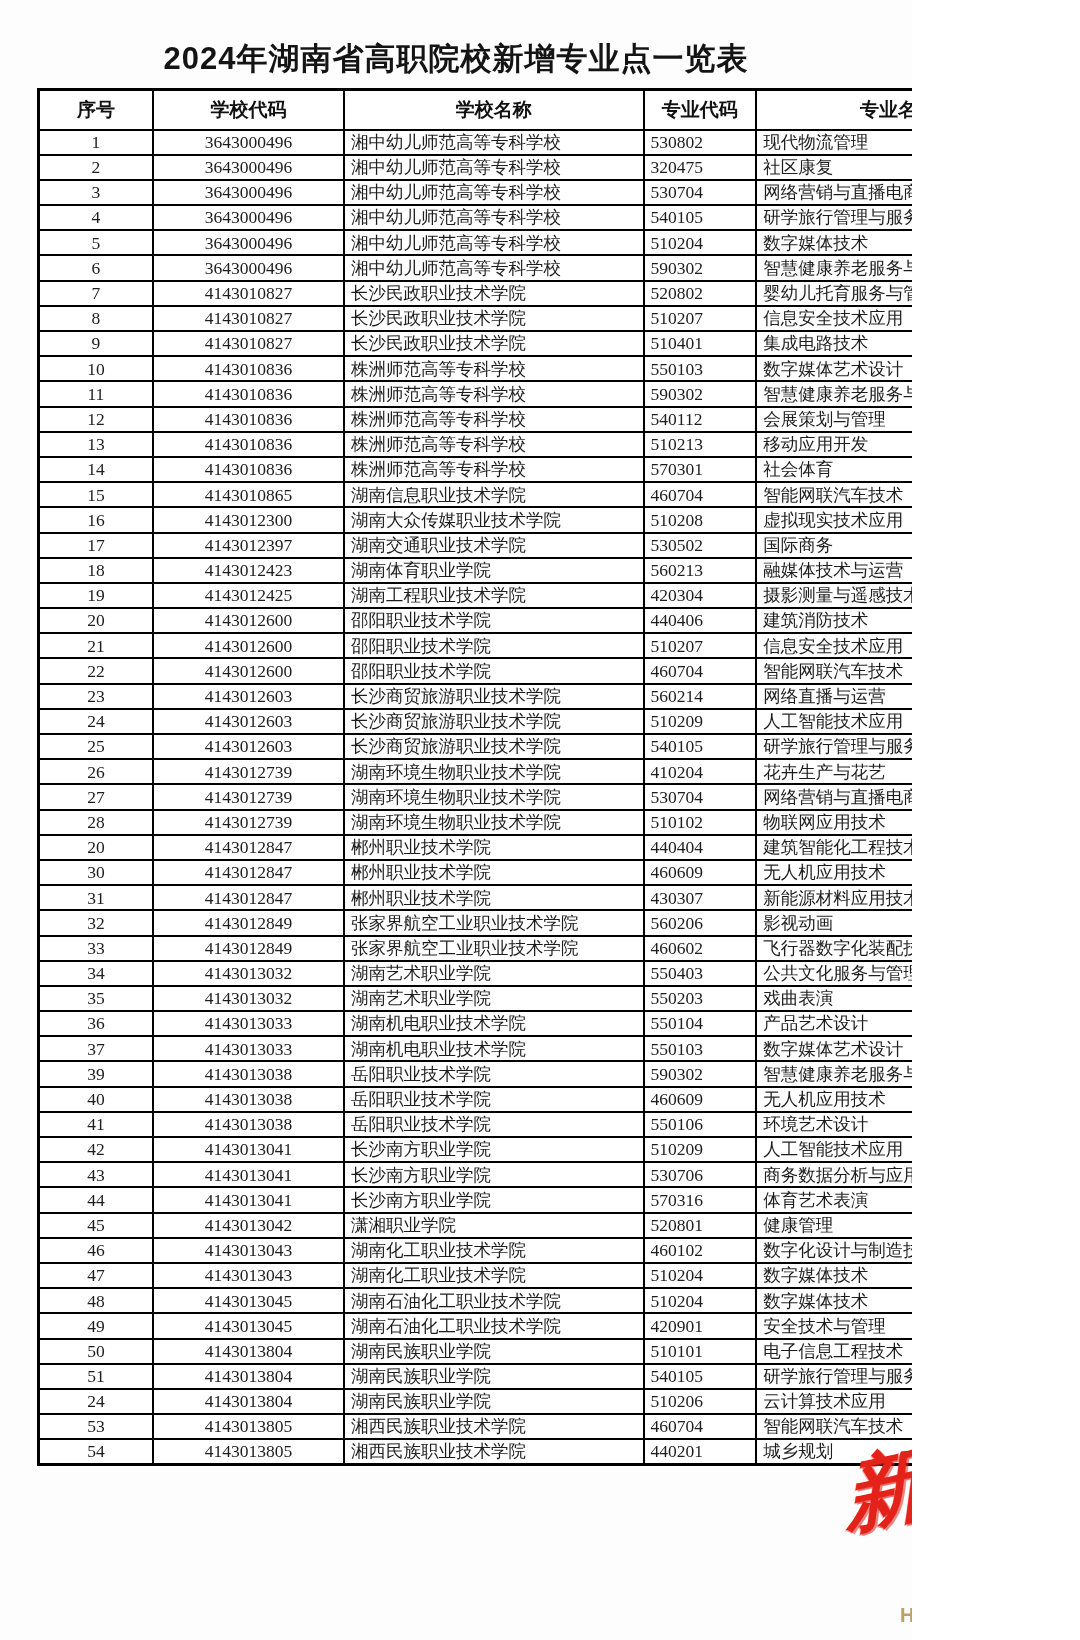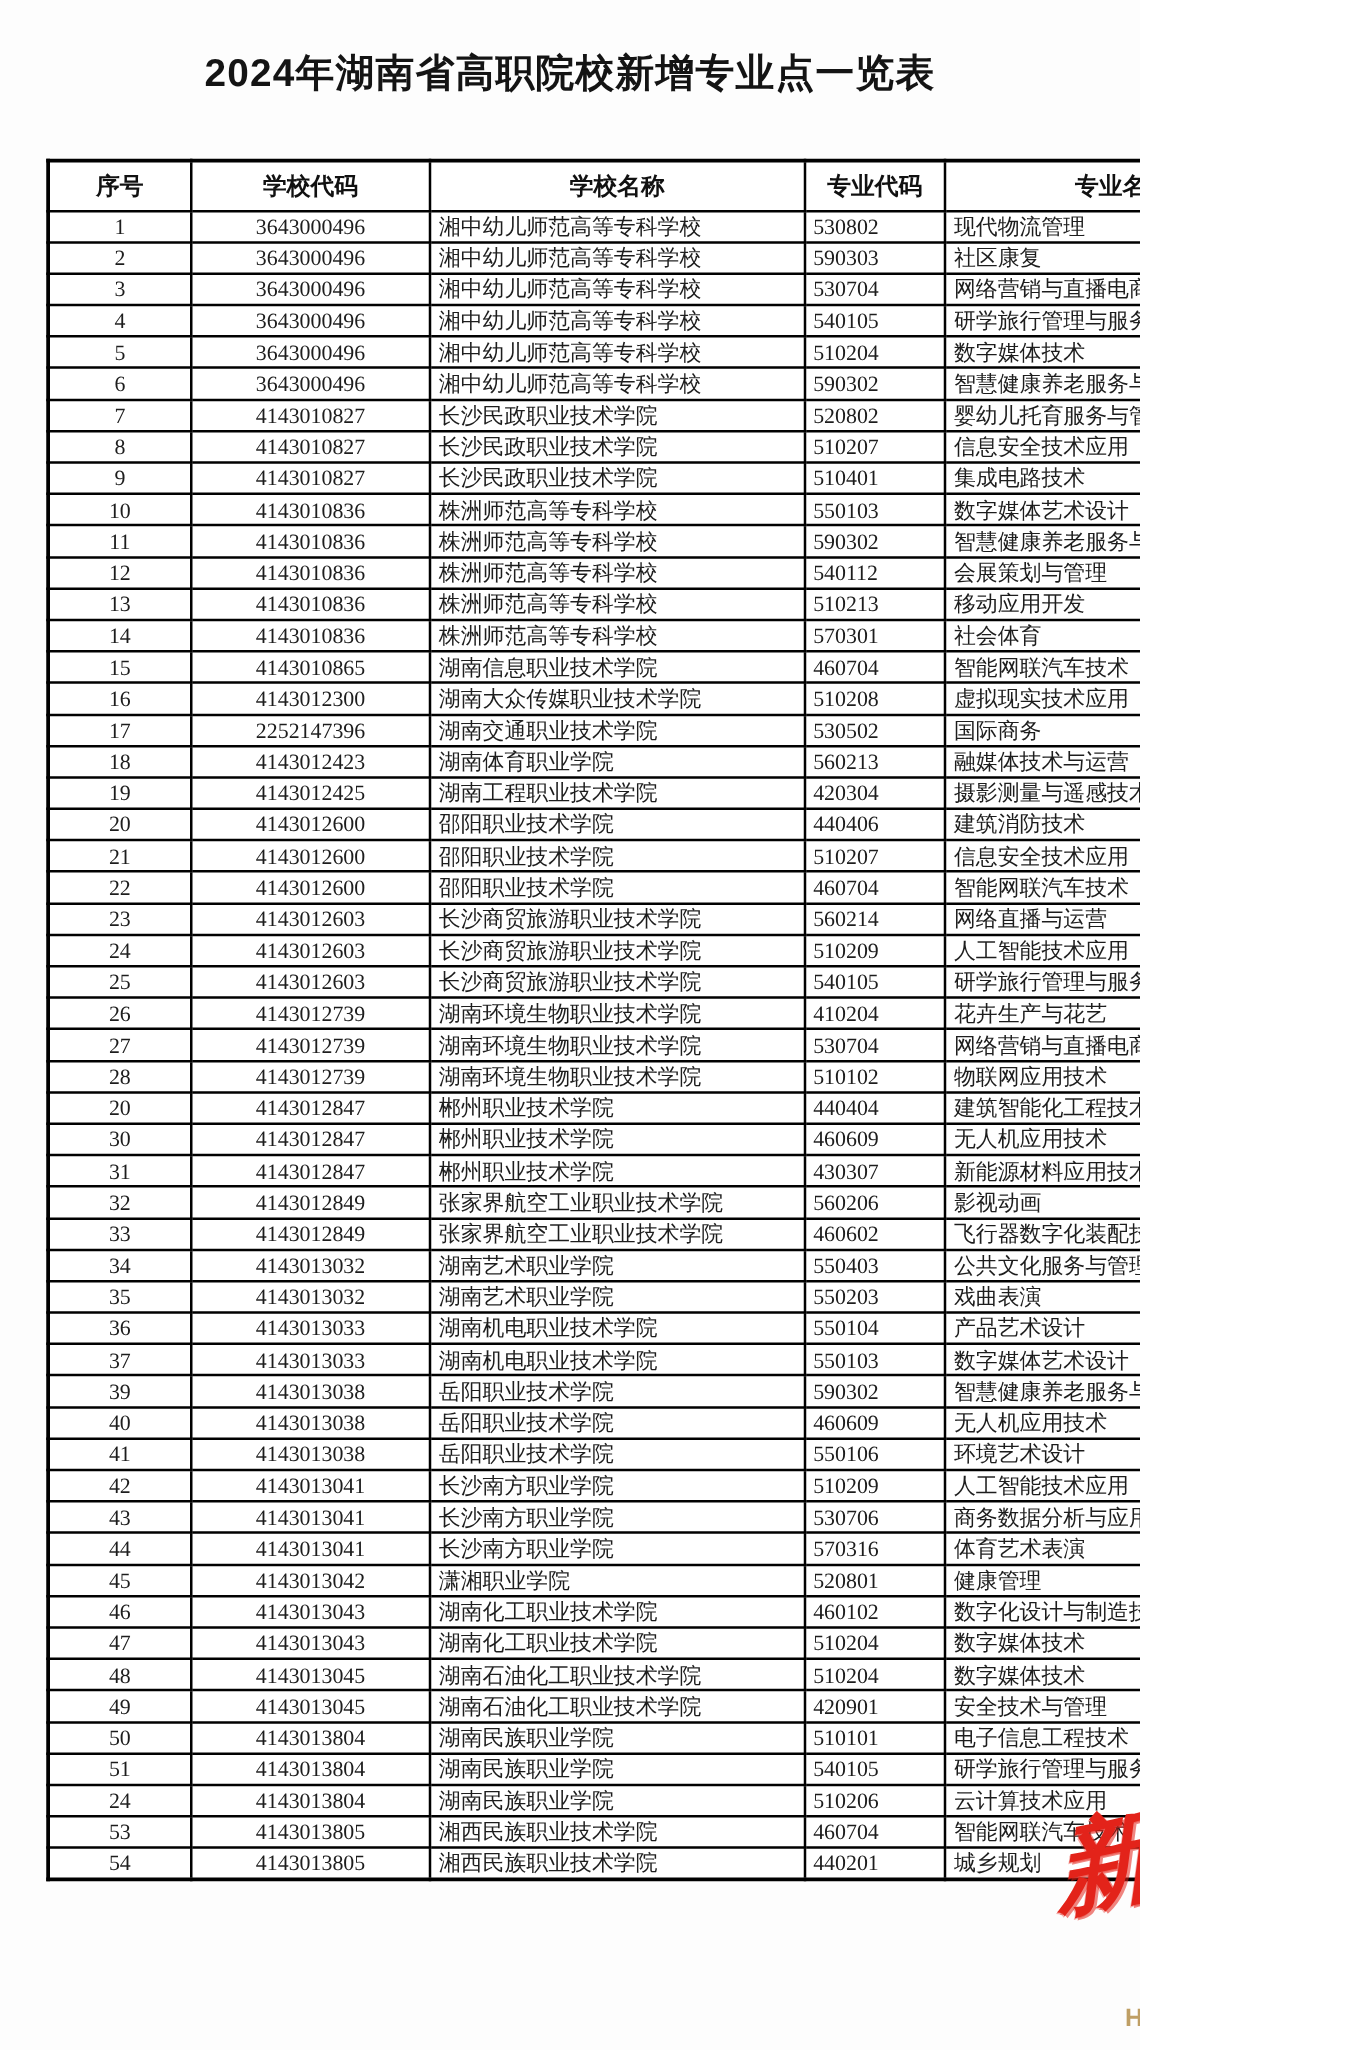--- a/index.html
+++ b/index.html
@@ -26,21 +26,20 @@
     color: #141414;
   }
   table.main {
     position: absolute;
     left: 37px;
     top: 88px;
     width: 1005px;
     border-collapse: collapse;
     border: 3px solid #000;
     background: #fff;
-    margin-top: 39px;
   }
   table.main th {
     font-family: "Liberation Sans", sans-serif;
     font-weight: bold;
     font-size: 19px;
     color: #111;
     height: 40px;
     border: 2px solid #000;
     text-align: center;
     padding: 0 4px;
@@ -122,21 +121,21 @@
           <td class="center seq">1</td>
           <td class="center">3643000496</td>
           <td class="left">湘中幼儿师范高等专科学校</td>
           <td class="left">530802</td>
           <td class="left">现代物流管理</td>
         </tr>
         <tr>
           <td class="center seq">2</td>
           <td class="center">3643000496</td>
           <td class="left">湘中幼儿师范高等专科学校</td>
-          <td class="left">590303</td>
+          <td class="left">320475</td>
           <td class="left">社区康复</td>
         </tr>
         <tr>
           <td class="center seq">3</td>
           <td class="center">3643000496</td>
           <td class="left">湘中幼儿师范高等专科学校</td>
           <td class="left">530704</td>
           <td class="left">网络营销与直播电商</td>
         </tr>
         <tr>
@@ -225,21 +224,21 @@
         </tr>
         <tr>
           <td class="center seq">16</td>
           <td class="center">4143012300</td>
           <td class="left">湖南大众传媒职业技术学院</td>
           <td class="left">510208</td>
           <td class="left">虚拟现实技术应用</td>
         </tr>
         <tr>
           <td class="center seq">17</td>
-          <td class="center">2252147396</td>
+          <td class="center">4143012397</td>
           <td class="left">湖南交通职业技术学院</td>
           <td class="left">530502</td>
           <td class="left">国际商务</td>
         </tr>
         <tr>
           <td class="center seq">18</td>
           <td class="center">4143012423</td>
           <td class="left">湖南体育职业学院</td>
           <td class="left">560213</td>
           <td class="left">融媒体技术与运营</td>

